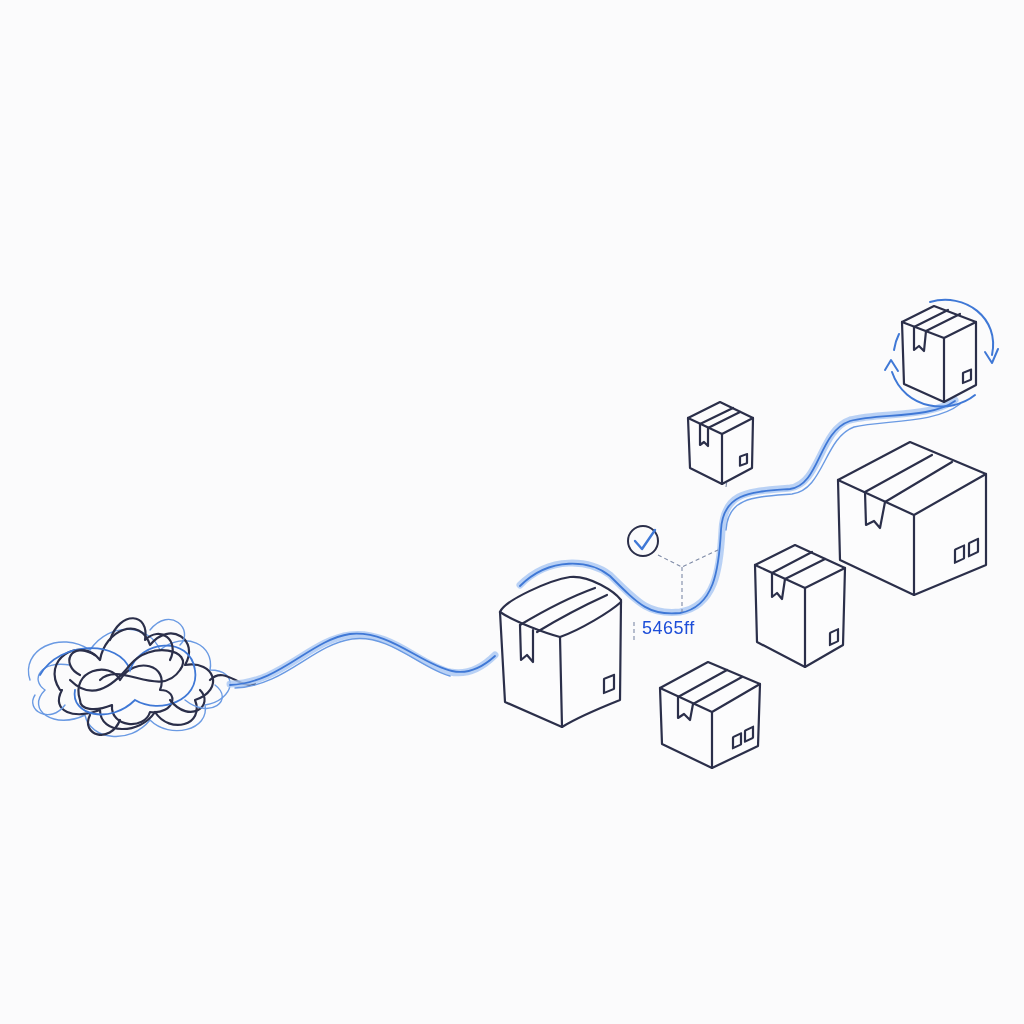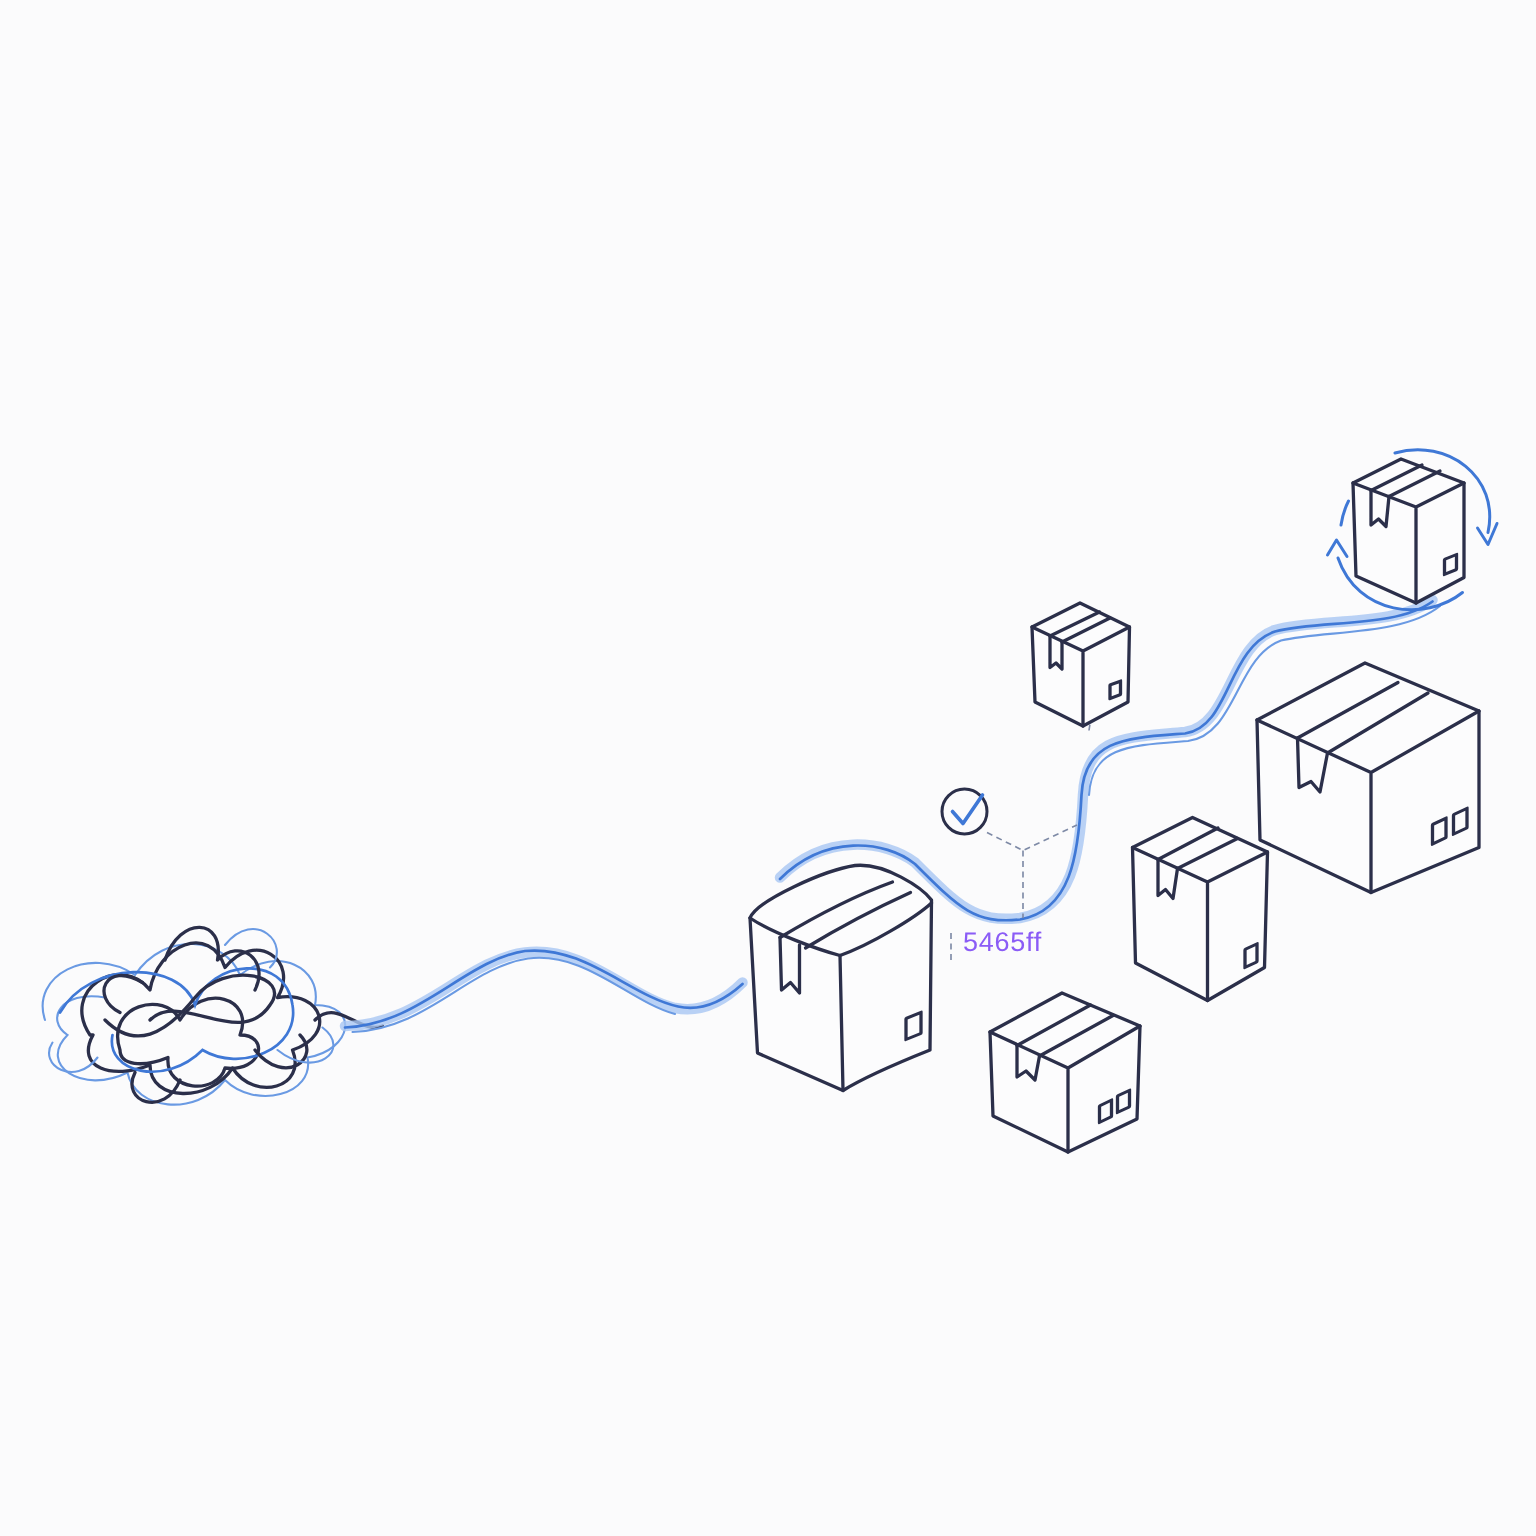--- a/index.html
+++ b/index.html
@@ -4,21 +4,21 @@
 <style>
   html, body { margin: 0; padding: 0; background: #fbfbfc; }
   body { width: 1024px; height: 1024px; position: relative; overflow: hidden; font-family: "Liberation Sans", sans-serif; }
   svg { position: absolute; left: 0; top: 0; }
   .ink { fill: none; stroke: #2b2f4a; stroke-width: 2.2; stroke-linejoin: round; stroke-linecap: round; }
   .box-face { fill: #fcfcfd; }
   .glow { fill: none; stroke: #a9c7f2; stroke-width: 7; stroke-linecap: round; opacity: 0.8; }
   .blue { fill: none; stroke: #3f78d6; stroke-width: 1.8; stroke-linecap: round; }
   .blue2 { fill: none; stroke: #6a9ae3; stroke-width: 1.4; stroke-linecap: round; }
   .dash { fill: none; stroke: #7e8aa6; stroke-width: 1.1; stroke-dasharray: 4 3; }
-  .label { position: absolute; color: #8b5cf6; font-size: 18px; letter-spacing: 0.5px; }
+  .label { position: absolute; color: #1d4ed8; font-size: 18px; letter-spacing: 0.5px; }
 </style>
 </head>
 <body>
 
 <svg width="1024" height="1024" viewBox="0 0 1024 1024">
 
   <g>
     <path class="blue2" d="M30,680 C20,650 60,630 90,650 C110,620 150,625 160,650 C185,630 215,645 210,670 C240,670 235,700 205,705 C210,730 170,740 150,720 C130,745 90,740 85,715 C55,730 25,710 45,690 C30,680 40,660 70,665"></path>
     <path class="ink" d="M60,690 C40,660 80,635 100,660 C105,630 140,615 150,645 C170,620 200,640 185,665 C215,660 225,690 195,700 C205,725 170,735 155,712 C140,735 100,735 100,710 C75,720 50,712 62,690 Z"></path>
     <path class="ink" d="M80,700 C70,670 110,660 120,680 C135,655 170,665 160,690 C180,690 175,715 150,712 C145,730 110,728 112,705 C95,712 80,710 80,700"></path>

